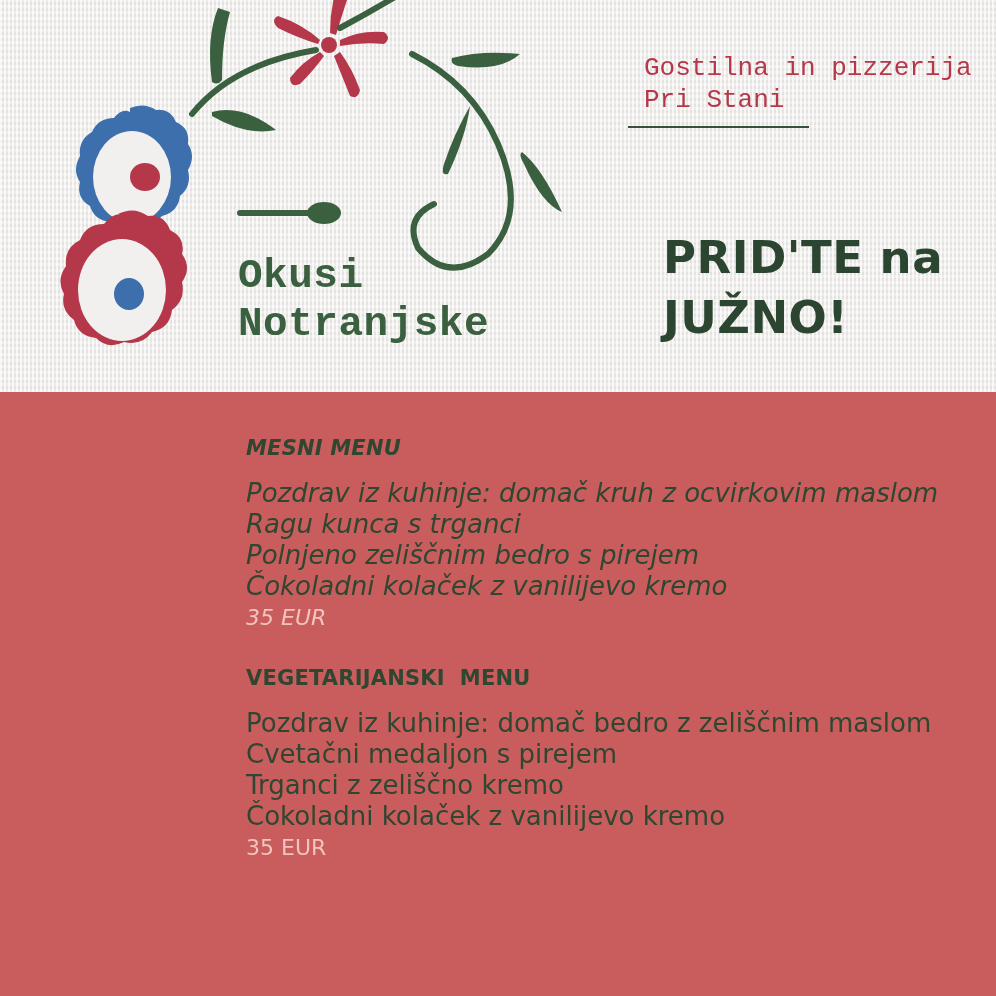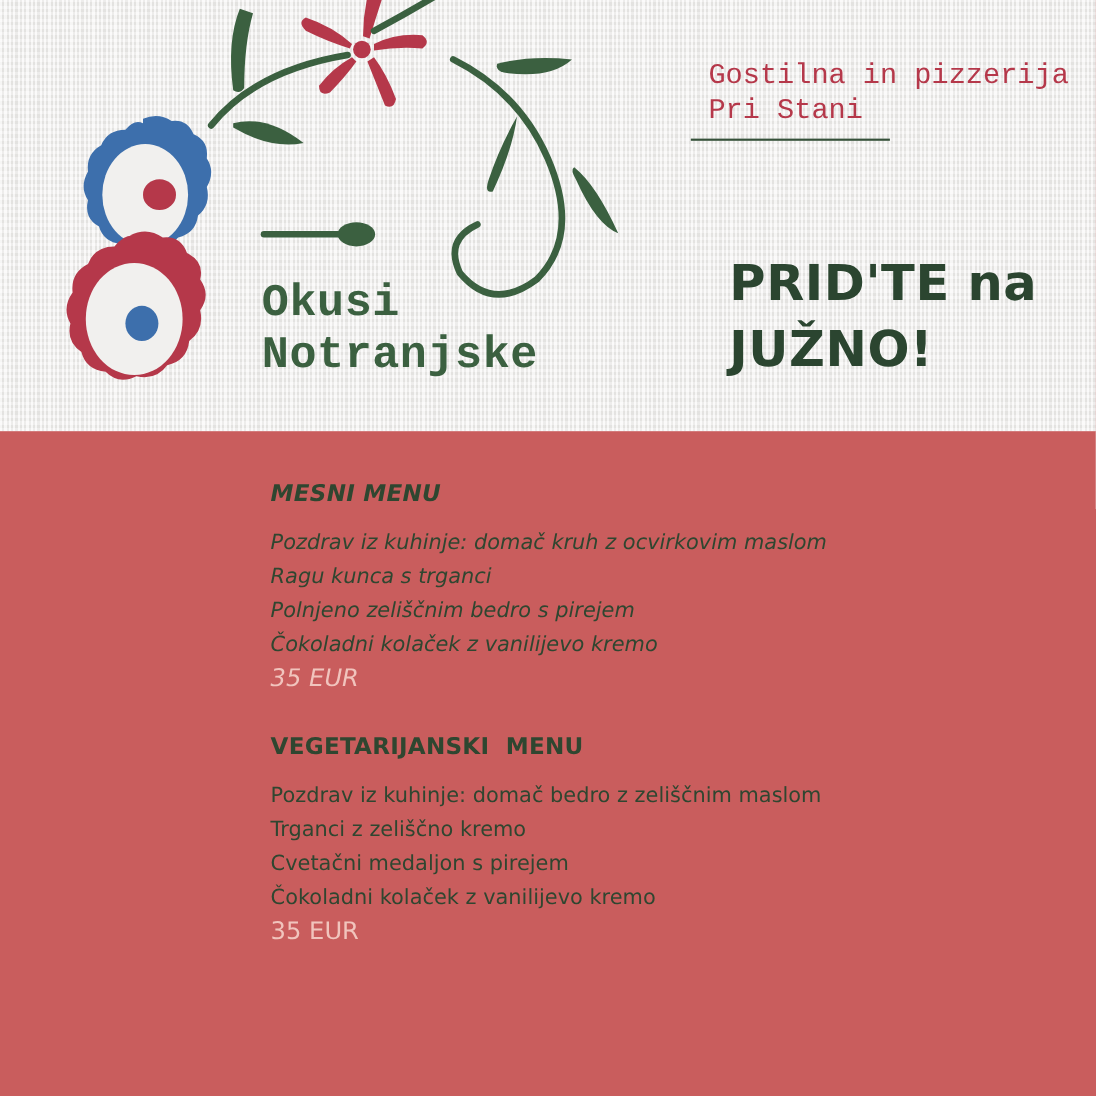--- a/index.html
+++ b/index.html
@@ -18,21 +18,21 @@
     font-family: Liberation Mono, monospace; font-weight: bold; font-size: 41px; line-height: 48px; letter-spacing: 0.5px;
   }
   .venue { position: absolute; left: 644px; top: 52px; color: #b5384a; font-family: Liberation Mono, monospace; font-size: 26px; line-height: 32px; }
   .venue-rule { position: absolute; left: 628px; top: 126px; width: 181px; height: 2px; background: #36513a; }
   .headline {
     position: absolute; left: 624px; top: 228px; color: #2b4530;
     font-family: "DejaVu Sans", sans-serif; font-weight: bold; font-size: 45px; line-height: 60px; letter-spacing: 0.5px; padding-left: 39px;
   }
   .menu { position: absolute; left: 246px; color: #2f4630; font-family: "DejaVu Sans", sans-serif; }
   .menu .title { font-weight: bold; font-size: 21px; line-height: 28px; margin-bottom: 16px; letter-spacing: 0.2px; }
-  .menu .item { font-size: 19px; line-height: 31px; white-space: nowrap; }
+  .menu .item { font-size: 26px; line-height: 31px; white-space: nowrap; }
   .menu .price { font-size: 22px; line-height: 31px; color: #f1c4bd; }
   .menu-1 { top: 434px; font-style: italic; }
   .menu-2 { top: 664px; }
 </style>
 </head>
 <body>
 
 <div class="top">
 
   <svg class="logo-svg" width="600" height="392" viewBox="0 0 600 392" xmlns="http://www.w3.org/2000/svg">
@@ -99,17 +99,17 @@
   <div class="item">Pozdrav iz kuhinje: domač kruh z ocvirkovim maslom</div>
   <div class="item">Ragu kunca s trganci</div>
   <div class="item">Polnjeno zeliščnim bedro s pirejem</div>
   <div class="item">Čokoladni kolaček z vanilijevo kremo</div>
   <div class="price">35 EUR</div>
 </div>
 
 <div class="menu menu-2">
   <div class="title" style="white-space:pre;">VEGETARIJANSKI  MENU</div>
   <div class="item">Pozdrav iz kuhinje: domač bedro z zeliščnim maslom</div>
+  <div class="item">Cvetačni medaljon s pirejem</div>
   <div class="item">Trganci z zeliščno kremo</div>
-  <div class="item">Cvetačni medaljon s pirejem</div>
   <div class="item">Čokoladni kolaček z vanilijevo kremo</div>
   <div class="price">35 EUR</div>
 </div>
 
 </body></html>

